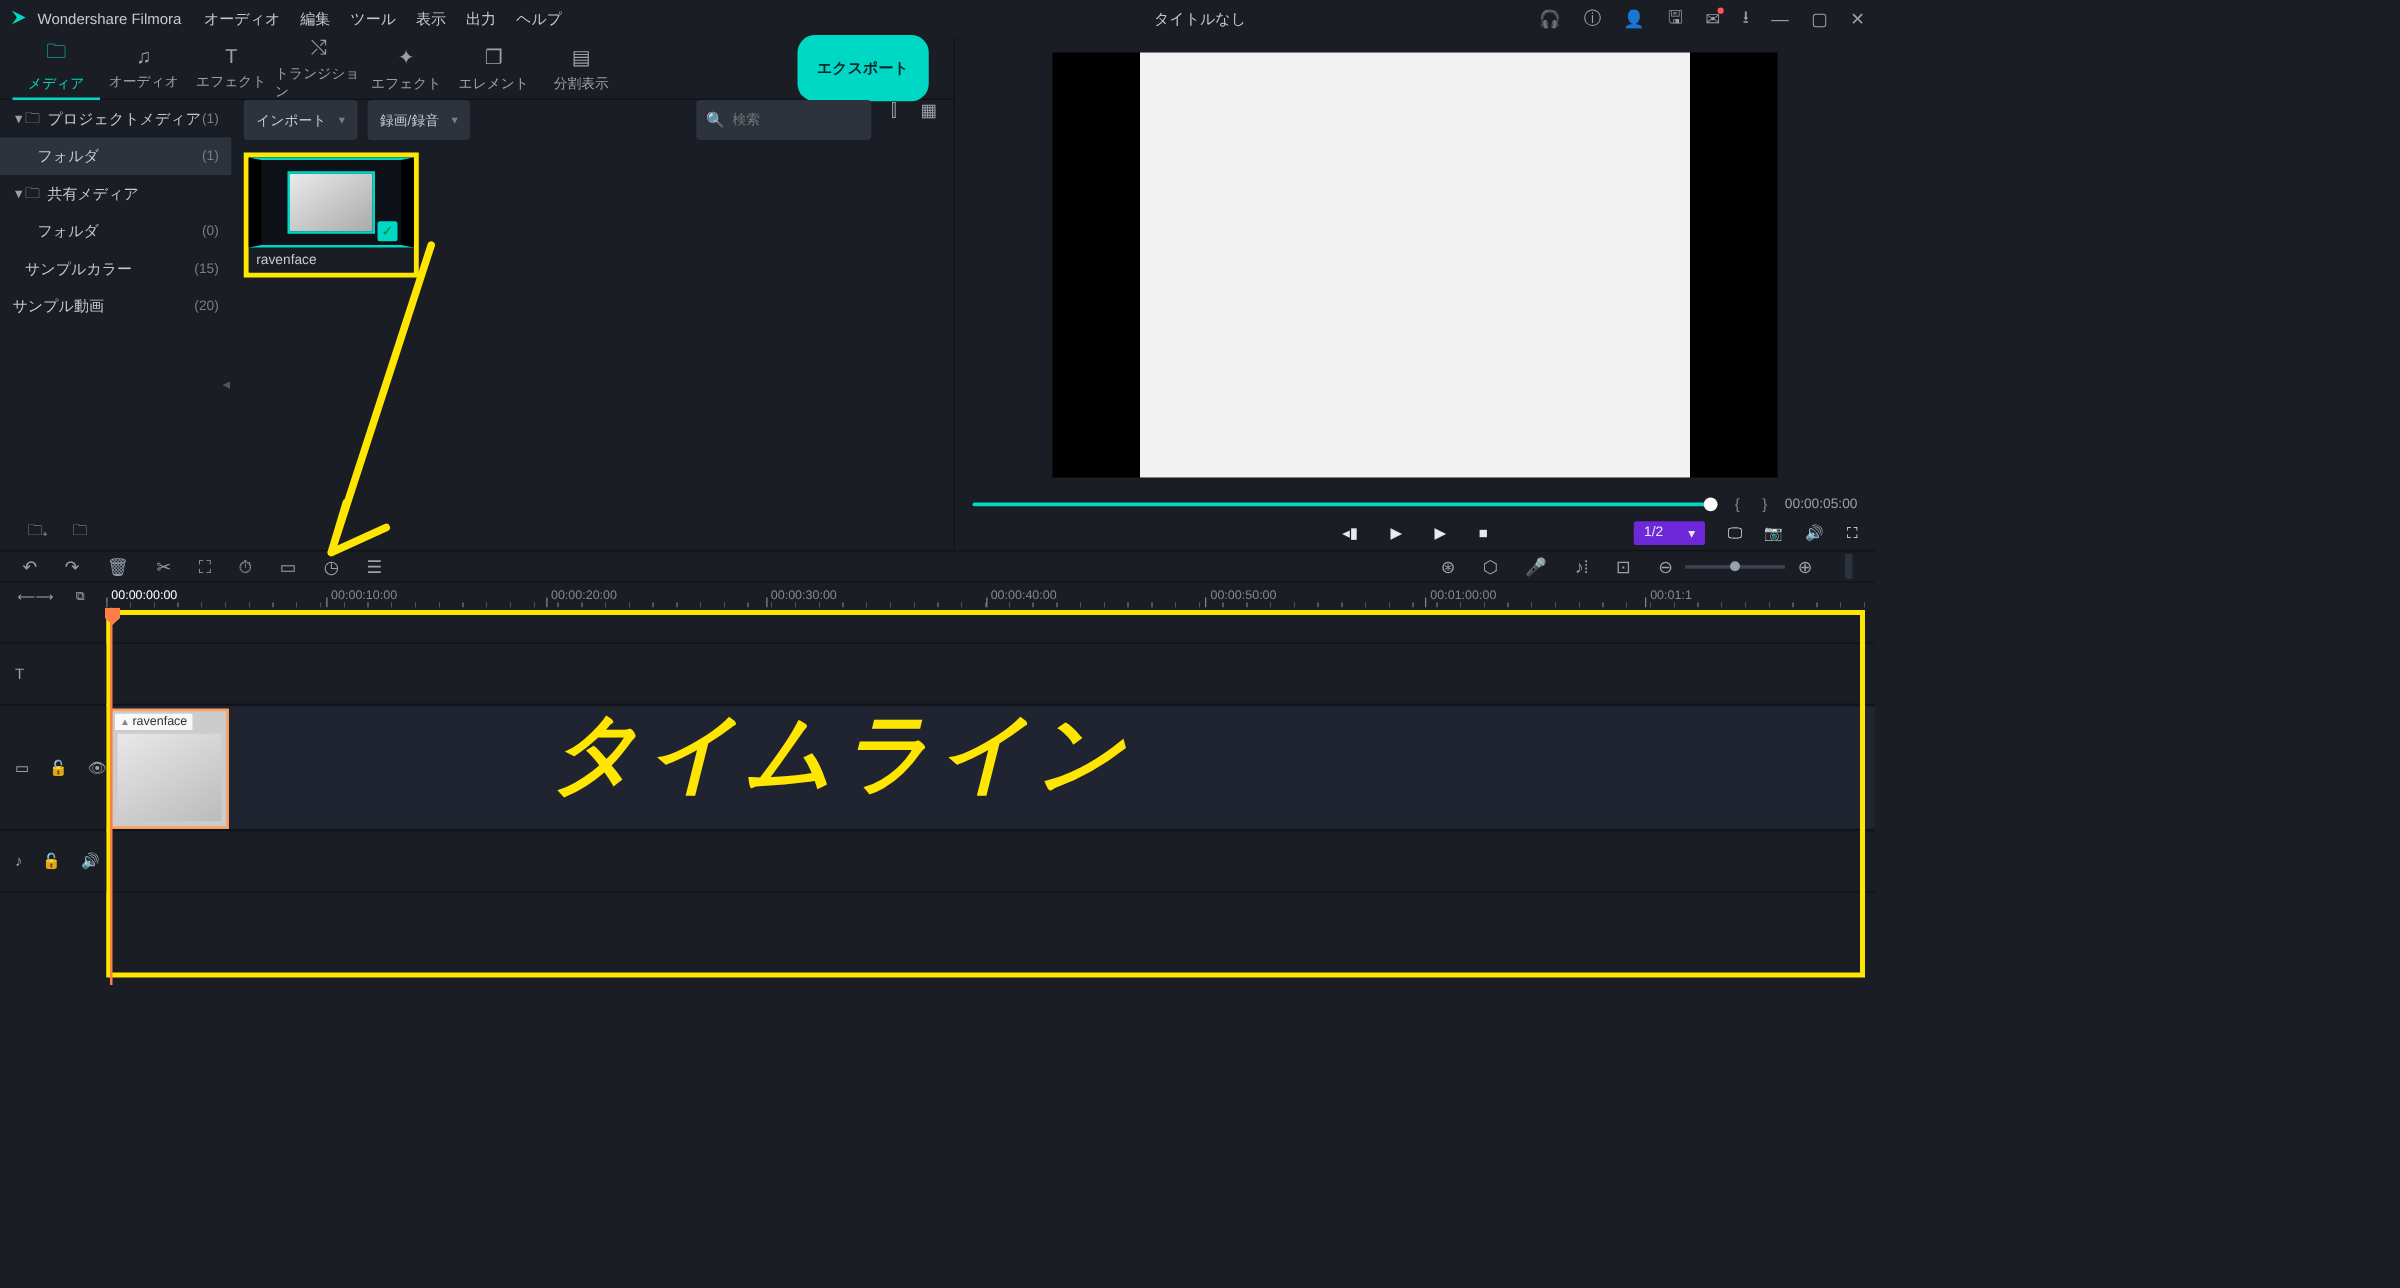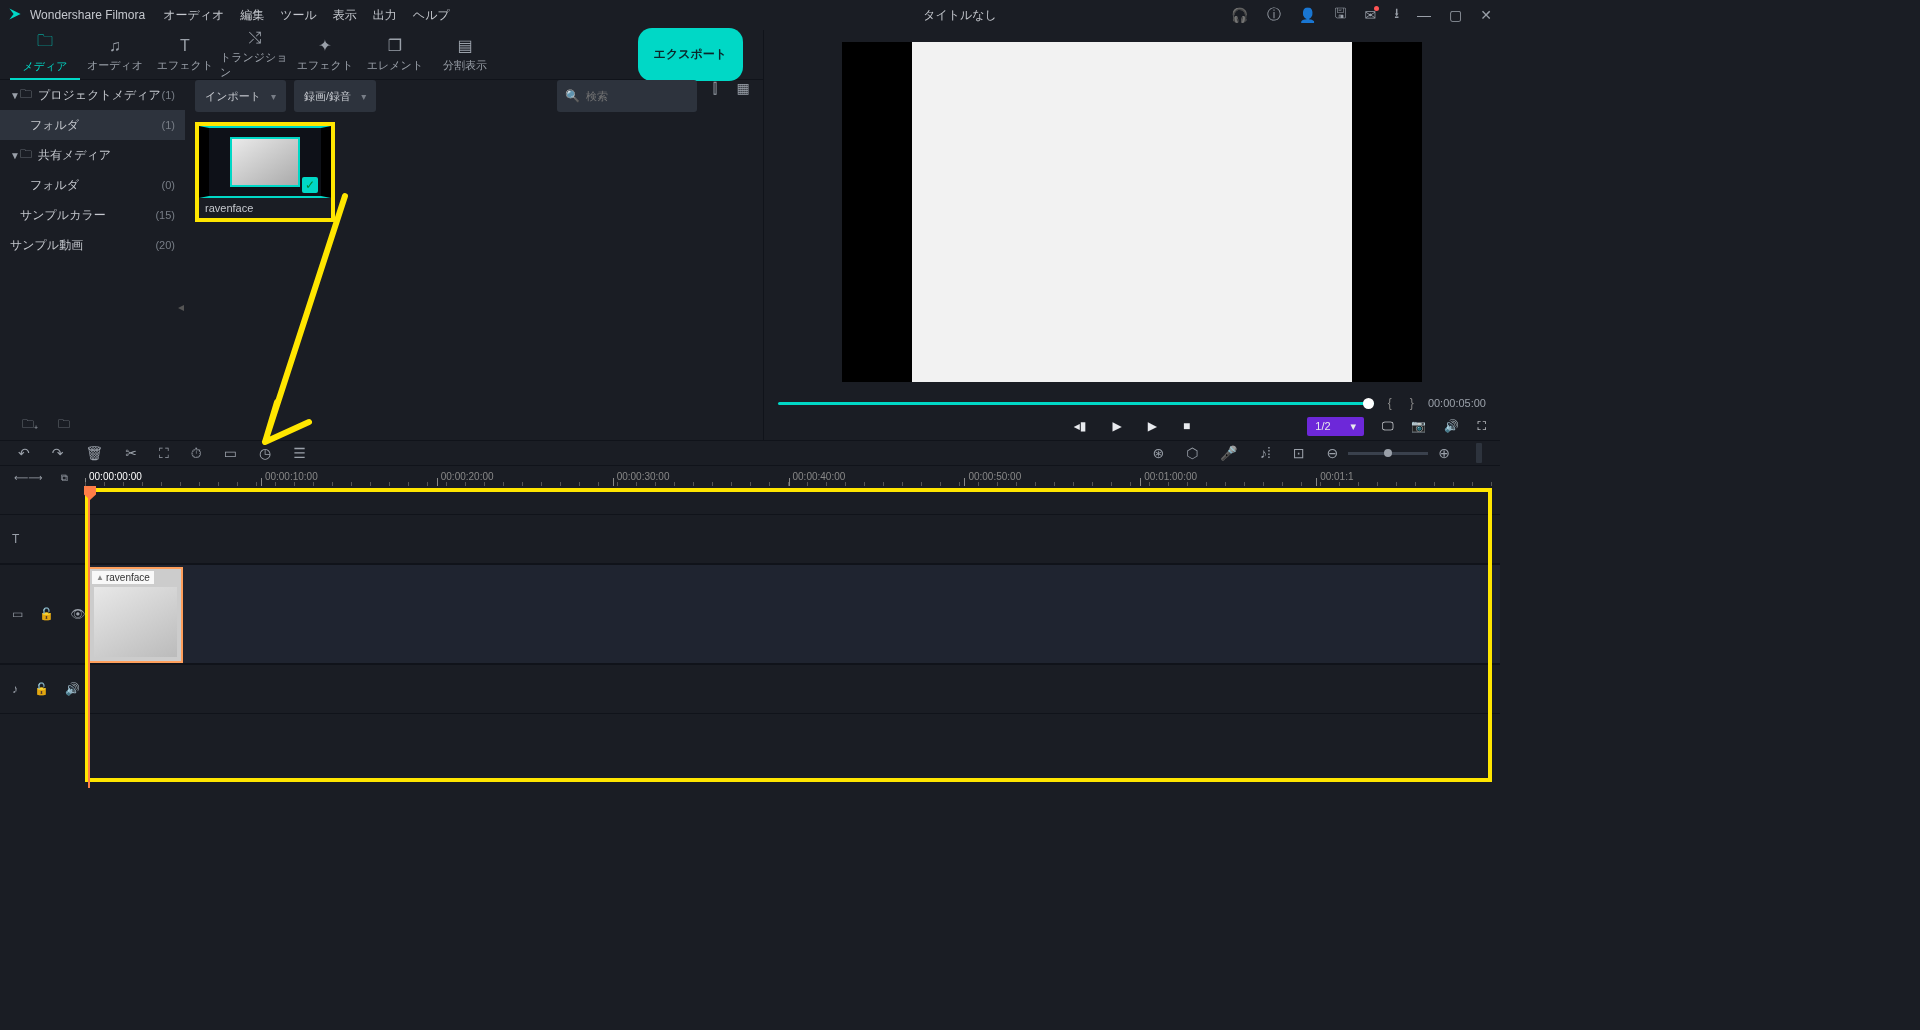--- a/index.html
+++ b/index.html
@@ -334,20 +334,21 @@
     </div>
   <div class="mark">
       <span>00:01:1</span>
     </div>
   <div class="ticks"></div>
 </div>
 
 <div class="timeline-body">
   <div class="playhead"></div>
   <div class="annotation-box"></div>
+  <div class="annotation-text">タイムライン</div>
 
   <div class="track text-track">
     <div class="track-head">
         <span>T</span>
       </div>
     <div class="track-body"></div>
   </div>
   <div class="track video-track">
     <div class="track-head">
       <span>▭</span>

